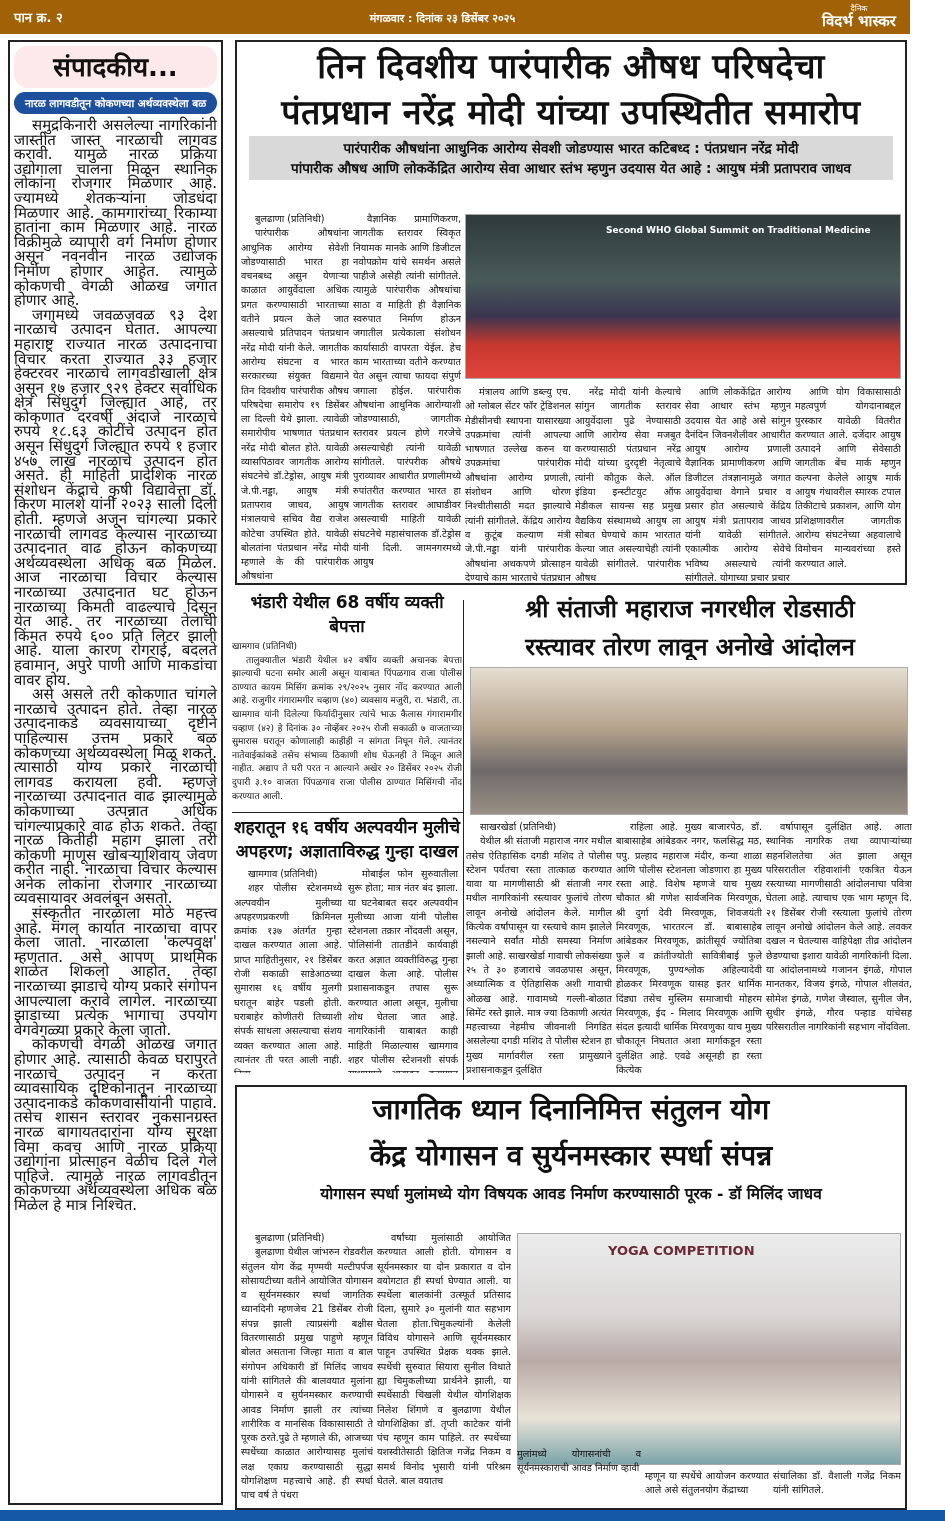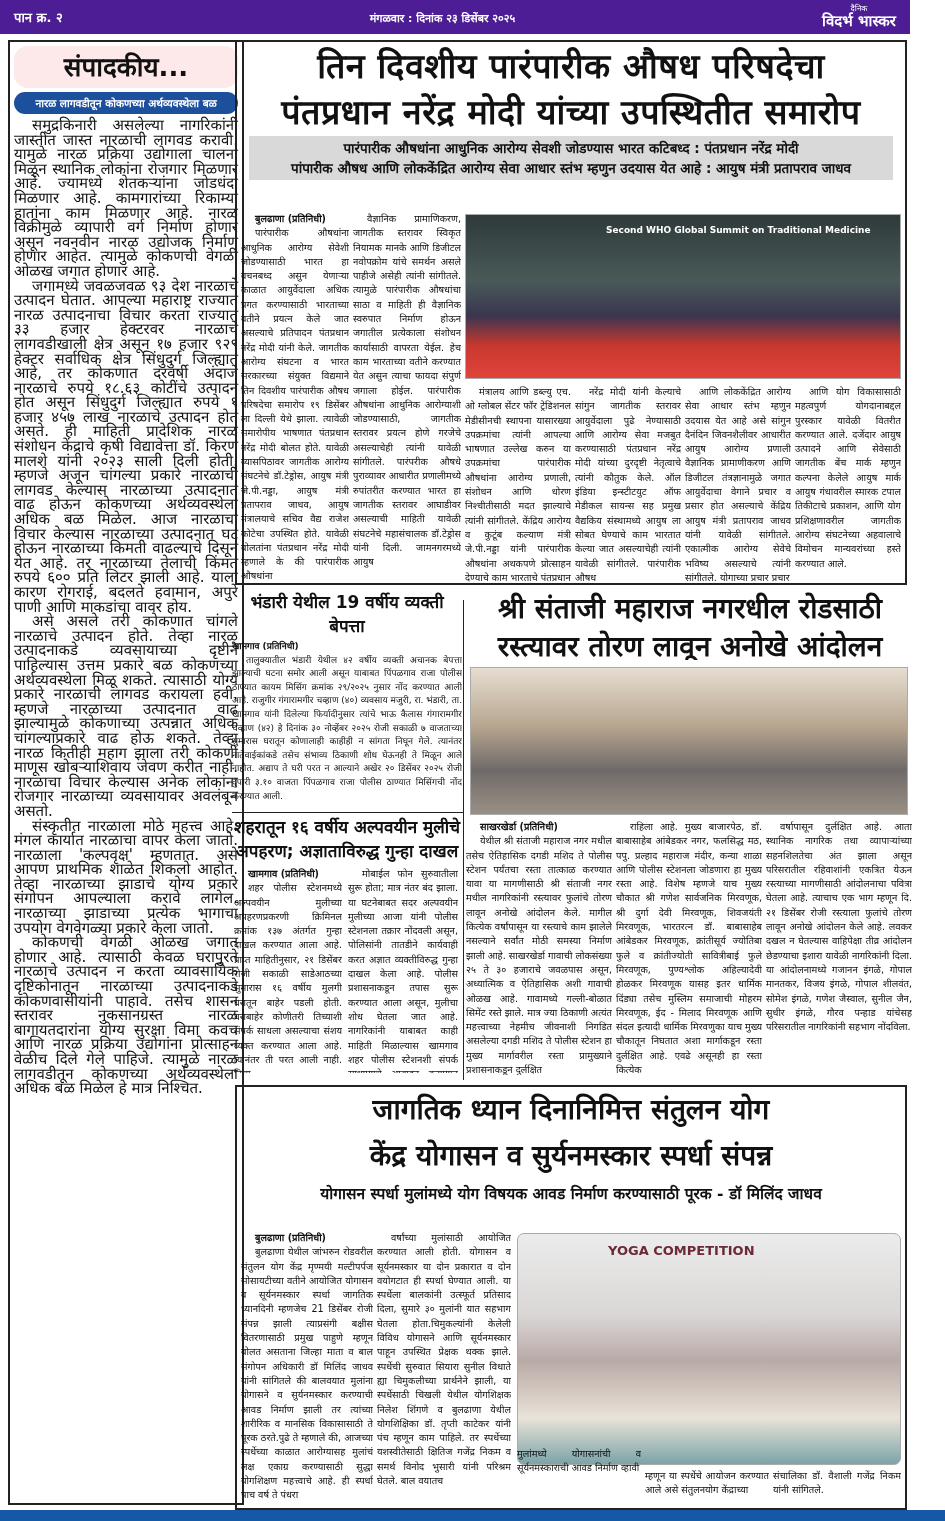--- a/index.html
+++ b/index.html
@@ -1,42 +1,42 @@
 <!DOCTYPE html>
 <html><head>
 <meta charset="utf-8">
 <style>
   * { box-sizing: border-box; margin: 0; padding: 0; }
   body { width: 945px; height: 1521px; background: #fff; font-family: "DejaVu Sans", sans-serif; color: #111; position: relative; overflow: hidden; }
-  .masthead { position: absolute; left: 0; top: 0; width: 910px; height: 34px; background: #4c1d95; color: #fff; display: flex; align-items: center; justify-content: space-between; padding: 0 14px; }
+  .masthead { position: absolute; left: 0; top: 0; width: 910px; height: 34px; background: #a16207; color: #fff; display: flex; align-items: center; justify-content: space-between; padding: 0 14px; }
   .masthead .pg { font-size: 13px; font-weight: bold; }
   .masthead .date { font-size: 11px; font-weight: bold; }
   .masthead .brand { text-align: center; line-height: 1; }
   .masthead .brand .small { font-size: 8px; display: block; }
   .masthead .brand .big { font-size: 15px; font-weight: bold; }
-  .editorial { position: absolute; left: 8px; top: 40px; width: 236px; height: 1465px; border: 2px solid #222; padding: 4px; overflow: hidden; }
+  .editorial { position: absolute; left: 8px; top: 40px; width: 215px; height: 1465px; border: 2px solid #222; padding: 4px; overflow: hidden; }
   .ed-title { background: #fde8ea; border-radius: 14px; text-align: center; font-size: 26px; font-weight: bold; height: 42px; line-height: 42px; }
   .ed-sub { background: #1c4f9c; color: #fff; text-align: center; font-size: 10.5px; font-weight: bold; border-radius: 12px; padding: 4px 0; margin: 4px 0 4px; }
   .ed-body { font-size: 15px; line-height: 14.6px; text-align: justify; }
   .ed-body p { text-indent: 18px; }
   .main-story { position: absolute; left: 235px; top: 40px; width: 672px; height: 545px; border: 2px solid #222; overflow: hidden; }
   .hl1 { text-align: center; font-size: 34px; font-weight: bold; line-height: 44px; padding-top: 2px; letter-spacing: 0.5px; }
   .subhead { background: #d9d9d9; margin: 2px 12px; padding: 2px 0; text-align: center; font-size: 13.5px; font-weight: bold; line-height: 20px; }
   .cols { font-size: 9.6px; line-height: 14.3px; text-align: justify; }
   .col { position: absolute; overflow: hidden; }
   .col p { text-indent: 14px; }
-  .dateline { font-weight: bold; }
+  .dateline { font-weight: normal; }
   .photo { position: absolute; overflow: hidden; border: 1px solid #aaa; }
   .ph-summit { background: linear-gradient(180deg, #2f3a3a 0%, #485a58 40%, #3b3550 62%, #c8382e 80%, #e0443b 100%); }
   .ph-road { background: linear-gradient(180deg, #e6ded2 0%, #b7a58e 40%, #6f6a6a 70%, #9a8f84 100%); }
-  .ph-yoga { background: linear-gradient(180deg, #ececec 0%, #dad7d6 35%, #b9aaa6 55%, #e9e3d8 80%, #7ba4a8 100%); border-radius: 7px; }
+  .ph-yoga { background: linear-gradient(180deg, #ececec 0%, #dad7d6 35%, #b9aaa6 55%, #e9e3d8 80%, #7ba4a8 100%); }
   .ph-caption { position: absolute; color: #fff; font-size: 9px; font-weight: bold; }
   .story-box { position: absolute; overflow: hidden; }
   .hl2 { font-size: 17px; font-weight: bold; text-align: center; line-height: 24px; }
-  .hl3 { font-size: 28px; font-weight: bold; text-align: center; line-height: 38px; }
+  .hl3 { font-size: 24px; font-weight: bold; text-align: center; line-height: 38px; }
   .hl4 { font-size: 28px; font-weight: bold; text-align: center; line-height: 46px; }
   .sub4 { font-size: 15.5px; font-weight: bold; text-align: center; line-height: 22px; margin-top: 4px; }
   .footer-bar { position: absolute; left: 0; top: 1510px; width: 945px; height: 11px; background: #1558a8; }
   .rule { position: absolute; background: #222; }
 </style>
 </head>
 <body>
 
 <div class="masthead">
   <span class="pg">पान क्र. २</span>
@@ -86,21 +86,21 @@
     <div class="col" style="left:448px;top:343px;width:106px;height:198px;">
       <p>आणि लोककेंद्रित आरोग्य सेवा आधार स्तंभ म्हणुन उदयास येत आहे असे सांगुन दैनंदिन जिवनशैलीवर आधारीत आयुष आरोग्य प्रणाली वैज्ञानिक प्रामाणीकरण आणि डिजीटल तंत्रज्ञानामुळे जगात आयुर्वेदाचा वेगाने प्रचार व प्रसार होत असल्याचे केंद्रिय आयुष मंत्री प्रतापराव जाधव यांनी यावेळी सांगीतले. एकात्मीक आरोग्य सेवेचे भविष्य असल्याचे त्यांनी सांगीतले. योगाच्या प्रचार प्रचार</p>
     </div>
     <div class="col" style="left:558px;top:343px;width:106px;height:198px;">
       <p>आणि योग विकासासाठी महत्वपुर्ण योगदानाबद्दल पुरस्कार यावेळी वितरीत करण्यात आले. दर्जेदार आयुष उत्पादने आणि सेवेसाठी जागतीक बेंच मार्क म्हणुन कल्पना केलेले आयुष मार्क आयुष गंधावरील स्मारक टपाल तिकीटाचे प्रकाशन, आणि योग प्रशिक्षणावरील जागतीक आरोग्य संघटनेच्या अहवालाचे विमोचन मान्यवरांच्या हस्ते करण्यात आले.</p>
     </div>
   </div>
 </div>
 
 <div class="story-box" style="left:232px;top:590px;width:230px;height:220px;">
-  <div class="hl2">भंडारी येथील 19 वर्षीय व्यक्ती बेपत्ता</div>
+  <div class="hl2">भंडारी येथील 68 वर्षीय व्यक्ती बेपत्ता</div>
   <div class="cols" style="font-size:9px;line-height:13.6px;margin-top:2px;">
     <p class="dateline">खामगाव (प्रतिनिधी)</p>
     <p style="text-indent:14px;">तालुक्यातील भंडारी येथील ४२ वर्षीय व्यक्ती अचानक बेपत्ता झाल्याची घटना समोर आली असून याबाबत पिंपळगाव राजा पोलीस ठाण्यात कायम मिसिंग क्रमांक २९/२०२५ नुसार नोंद करण्यात आली आहे. राजुगीर गंगारामगीर चव्हाण (४०) व्यवसाय मजुरी, रा. भंडारी, ता. खामगाव यांनी दिलेल्या फिर्यादीनुसार त्यांचे भाऊ कैलास गंगारामगीर चव्हाण (४२) हे दिनांक ३० नोव्हेंबर २०२५ रोजी सकाळी ७ वाजताच्या सुमारास घरातून कोणालाही काहीही न सांगता निघून गेले. त्यानंतर नातेवाईकांकडे तसेच संभाव्य ठिकाणी शोध घेऊनही ते मिळून आले नाहीत. अद्याप ते घरी परत न आल्याने अखेर २० डिसेंबर २०२५ रोजी दुपारी ३.१० वाजता पिंपळगाव राजा पोलीस ठाण्यात मिसिंगची नोंद करण्यात आली.</p>
   </div>
 </div>
 
 <div class="story-box" style="left:468px;top:590px;width:444px;height:70px;">
   <div class="hl3">श्री संताजी महाराज नगरधील रोडसाठी</div>
   <div class="hl3">रस्त्यावर तोरण लावून अनोखे आंदोलन</div>
 </div>

